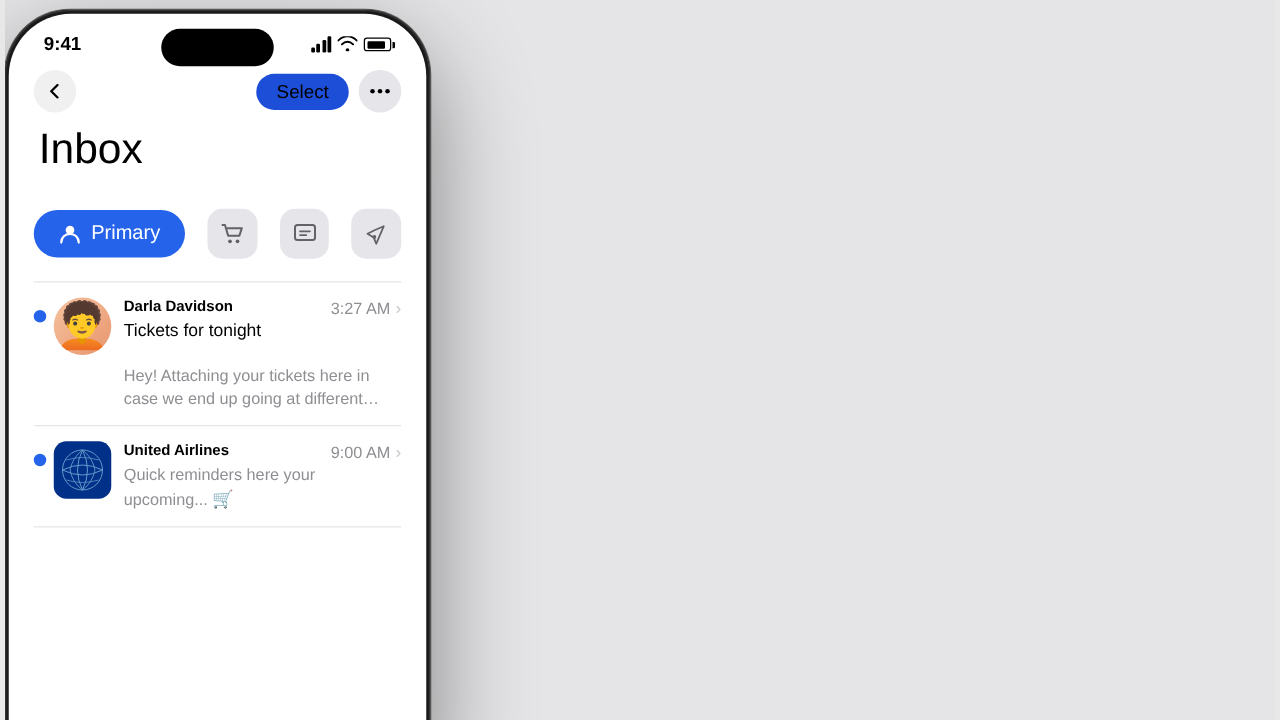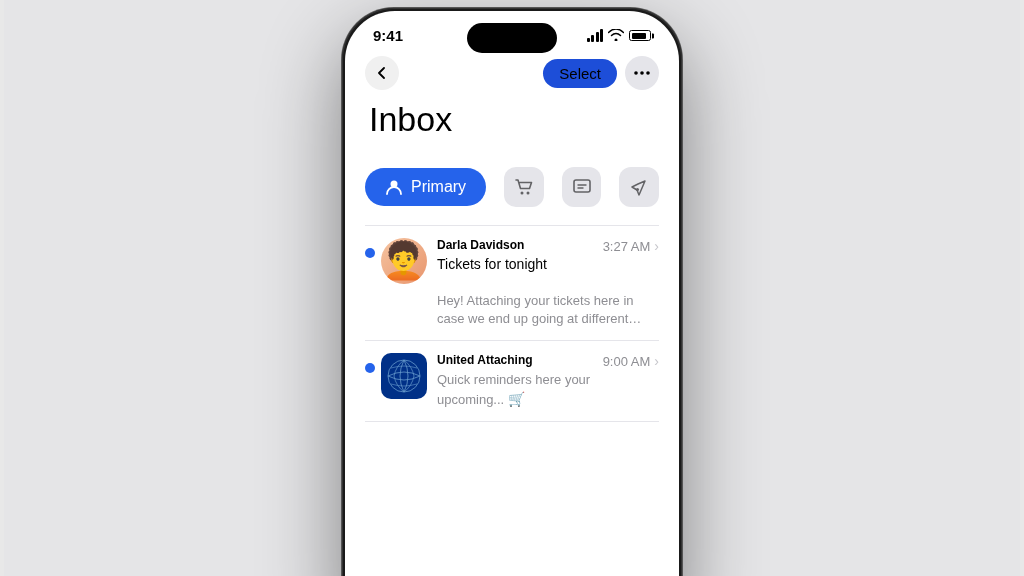--- a/index.html
+++ b/index.html
@@ -11,21 +11,21 @@
       align-items: center;
       min-height: 100vh;
       font-family: -apple-system, BlinkMacSystemFont, 'SF Pro Display', 'Helvetica Neue', sans-serif;
     }
 
     .scene {
       width: 1016px;
       height: 576px;
       background: #e5e5e7;
       display: flex;
-      justify-content: center;
+      justify-content: flex-start;
       align-items: center;
       position: relative;
       overflow: hidden;
     }
 
     
     .phone {
       width: 340px;
       height: 620px;
       background: #1a1a1a;
@@ -480,21 +480,21 @@
                 <path d="M18 2 Q10 8 8 18 Q10 28 18 34" stroke="#6699cc" stroke-width="0.7" fill="none"></path>
 
                 <path d="M2 18 Q10 14 18 14 Q26 14 34 18" stroke="#6699cc" stroke-width="0.8" fill="none"></path>
                 <path d="M2 18 Q10 22 18 22 Q26 22 34 18" stroke="#6699cc" stroke-width="0.8" fill="none"></path>
                 <path d="M5 10 Q12 8 18 8 Q24 8 31 10" stroke="#6699cc" stroke-width="0.6" fill="none"></path>
                 <path d="M5 26 Q12 28 18 28 Q24 28 31 26" stroke="#6699cc" stroke-width="0.6" fill="none"></path>
               </svg>
             </div>
             <div class="email-body" style="margin-left:10px;">
               <div class="email-header">
-                <span class="email-sender">United Attaching</span>
+                <span class="email-sender">United Airlines</span>
                 <div class="email-time-row">
                   <span class="email-time">9:00 AM</span>
                   <span class="chevron-right">›</span>
                 </div>
               </div>
               <div class="email-preview">
                 <span>Quick reminders here your upcoming...</span><span class="shopping-tag">🛒</span>
               </div>
             </div>
           </div>

